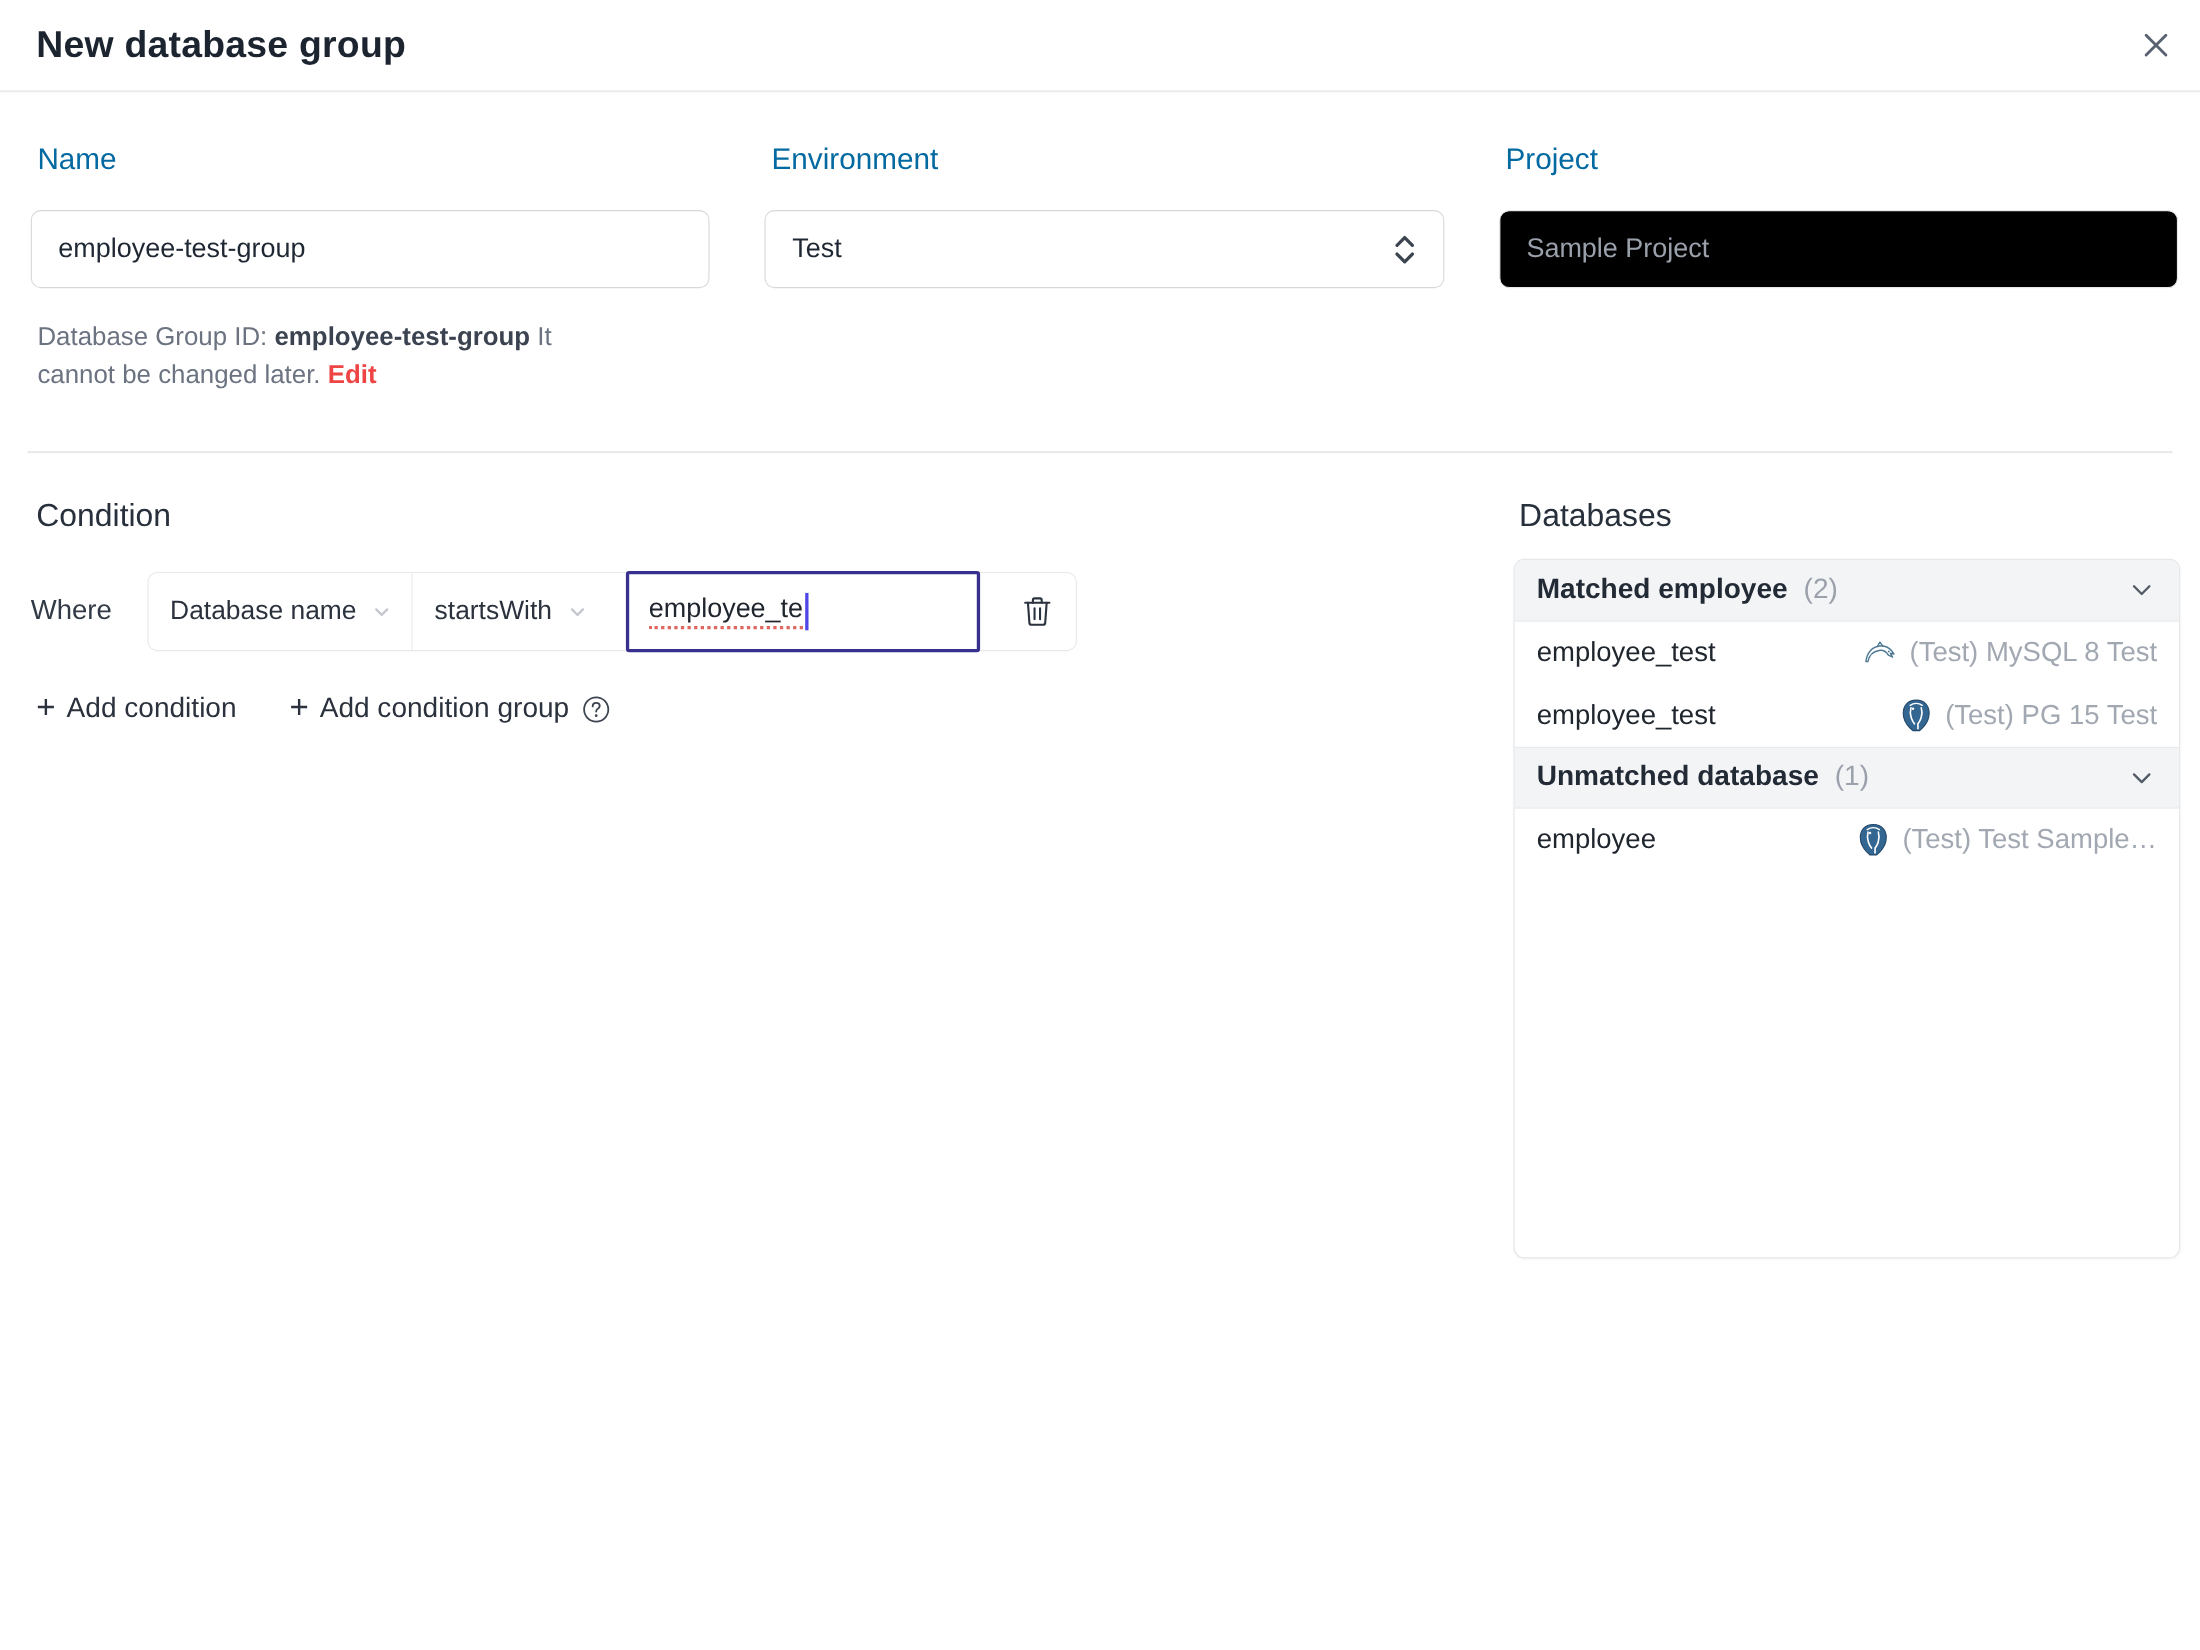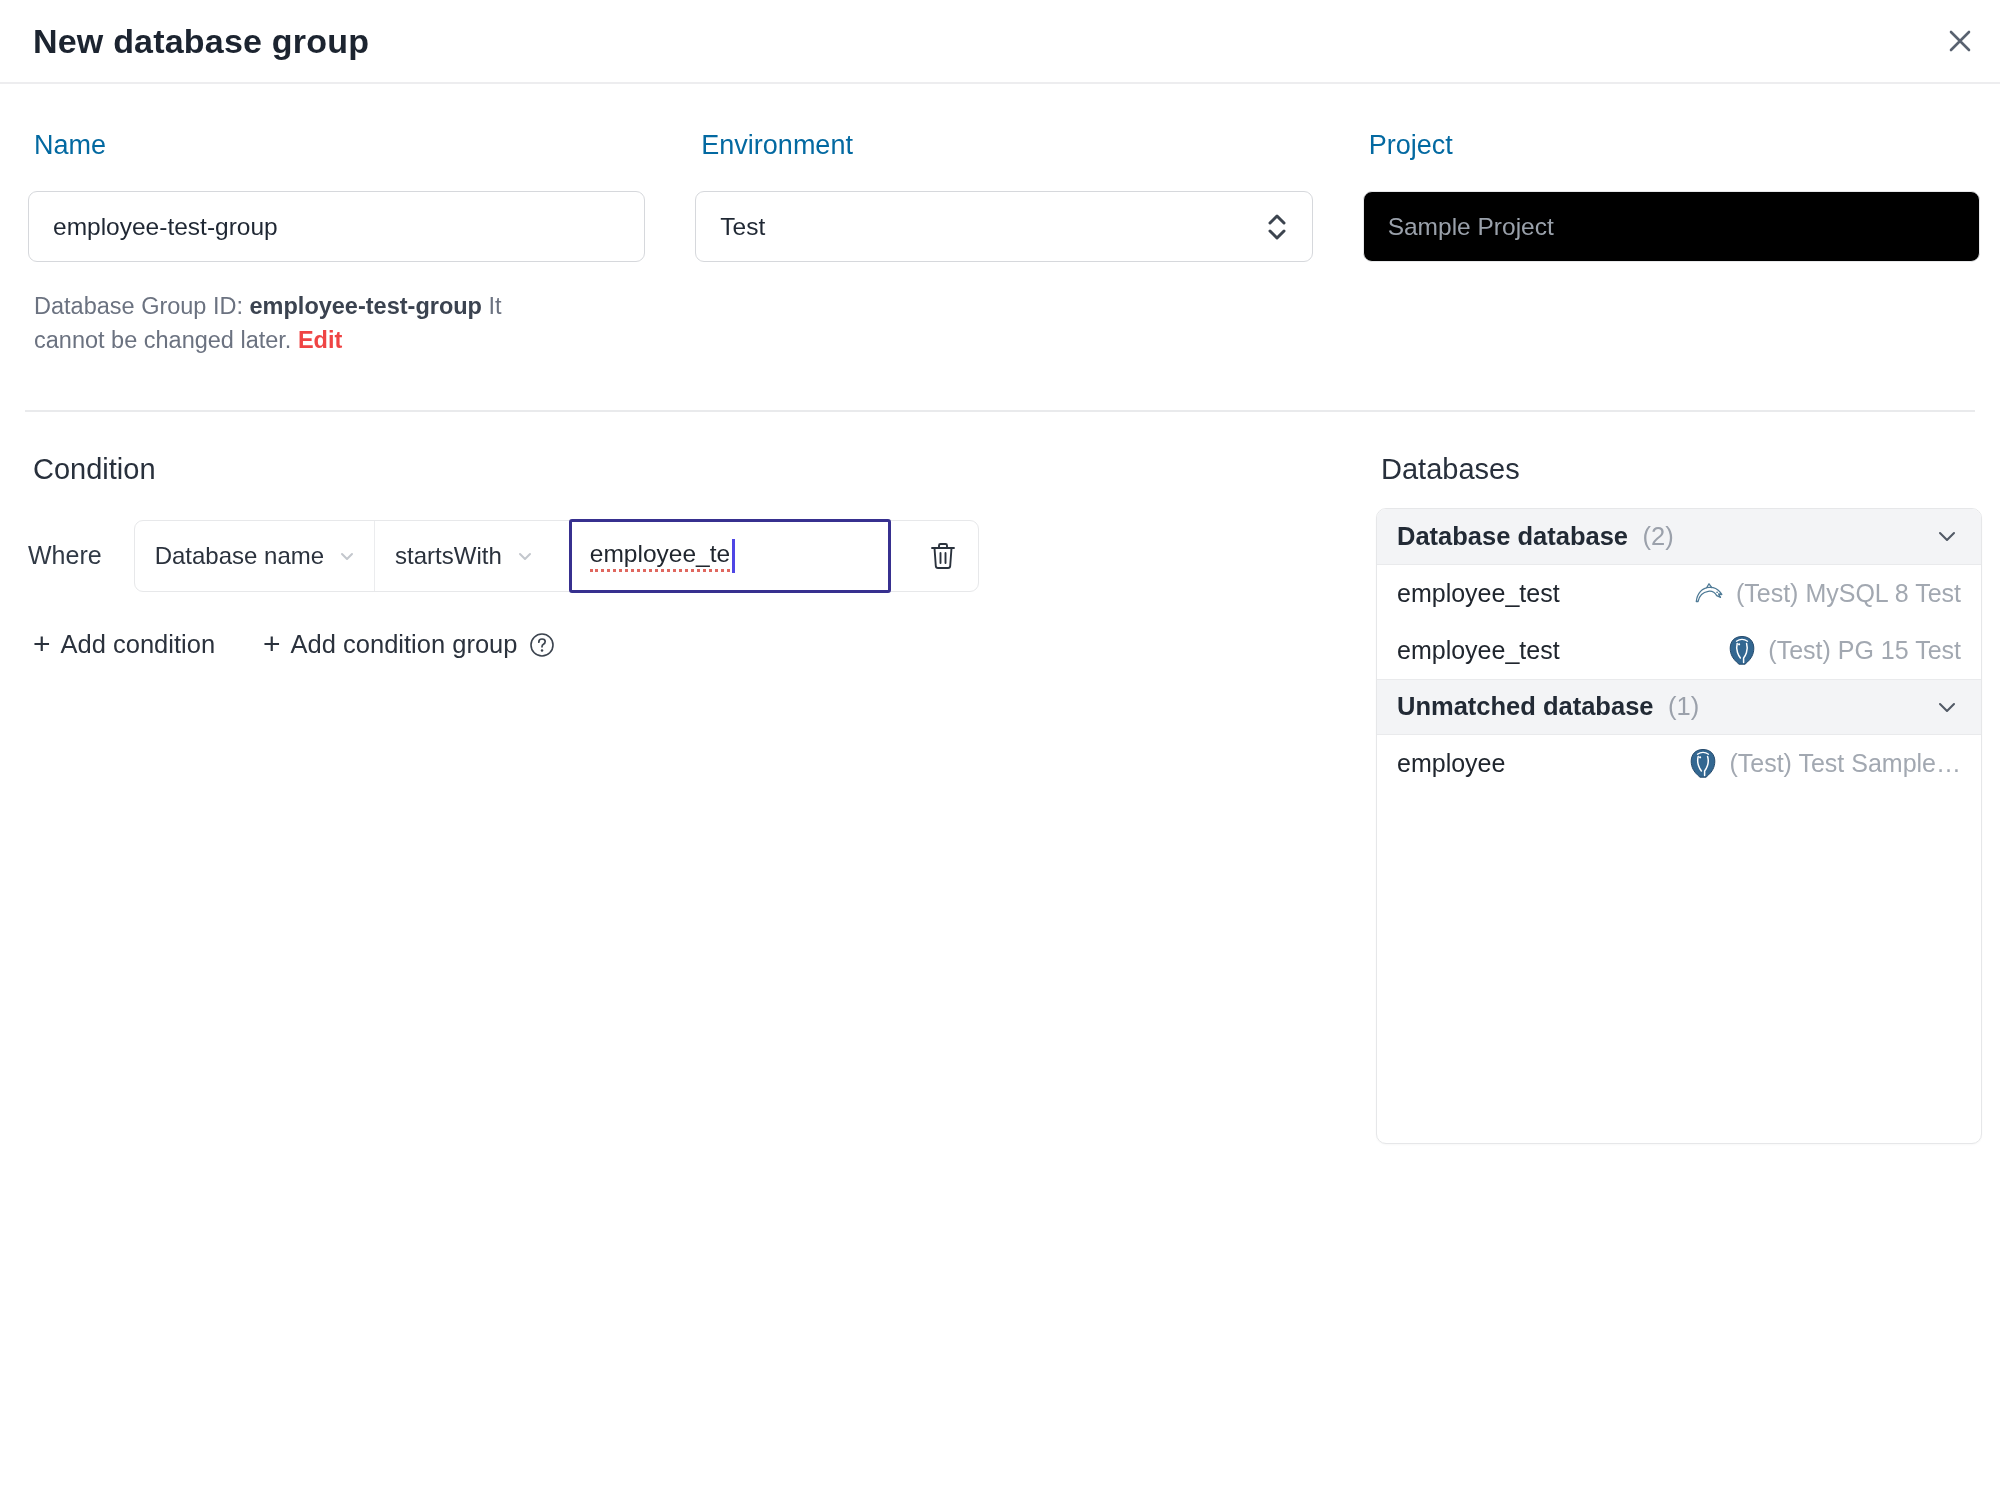--- a/index.html
+++ b/index.html
@@ -173,21 +173,21 @@
     </div>
   </div>
 
   <div class="col-right">
     <div class="section-heading">Databases</div>
 
     <div class="db-panel">
 
       <div class="db-sec-header">
         <div>
-          <span class="db-sec-title">Database database</span>
+          <span class="db-sec-title">Matched employee</span>
           <span class="db-sec-count">(2)</span>
         </div>
         <span style="display:flex;">
           <svg width="24" height="24" viewBox="0 0 24 24">
               <path d="M5 9 L12 16 L19 9" stroke="#525a66" stroke-width="2.1" fill="none" stroke-linecap="round" stroke-linejoin="round"></path>
             </svg>
         </span>
       </div>
 
       <div class="db-row">

